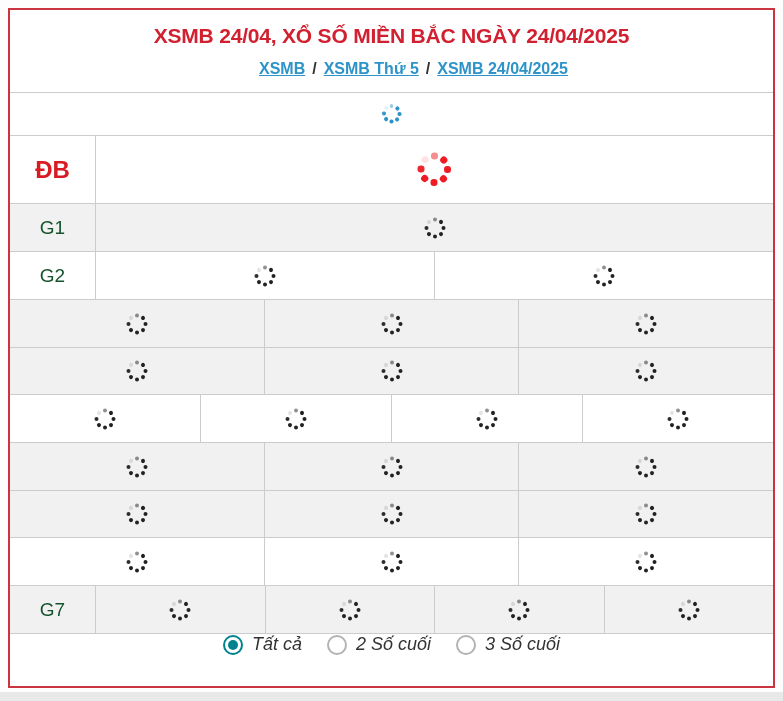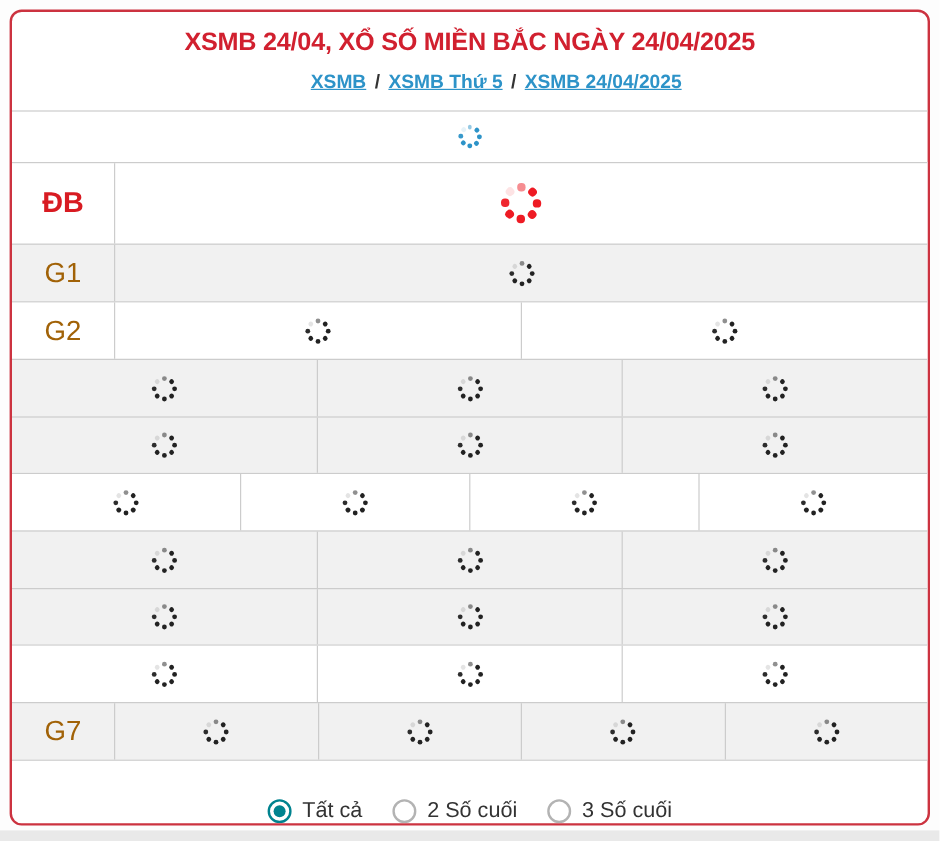--- a/index.html
+++ b/index.html
@@ -16,21 +16,21 @@
   }
   *{box-sizing:border-box;margin:0;padding:0;}
   html,body{width:783px;height:701px;overflow:hidden;}
   body{
     font-family:"Liberation Sans", sans-serif;
     background:#fdfdfd;
     position:relative;
   }
   .card{
     position:absolute;left:8px;top:8px;width:767px;height:680px;
-    background:#fff;border:2px solid var(--accent-red);border-radius:10px;
+    background:#fff;border:2px solid var(--accent-red);border-radius:0;
     display:flex;flex-direction:column;overflow:hidden;
   }
   .bottom-strip{
     position:absolute;left:0;top:692px;width:783px;height:9px;background:#e9e9e9;
   }
   
   .header{height:82px;flex:none;padding-top:13px;text-align:center;}
   .title{
     color:var(--title-red);font-size:21px;font-weight:700;line-height:26px;
     letter-spacing:-.2px;
@@ -43,21 +43,21 @@
     height:43px;flex:none;border-top:1px solid var(--grid);
     display:flex;align-items:center;justify-content:center;
   }
   
   .results-table{flex:none;}
   .prize-row{display:flex;border-top:1px solid var(--grid);background:#fff;}
   .prize-row.shade{background:var(--shade);}
   .prize-label{
     width:86px;flex:none;border-right:1px solid var(--grid);
     display:flex;align-items:center;justify-content:center;
-    font-size:23px;color:#a16207;
+    font-size:19px;color:#14532d;
   }
   .prize-label.special{color:var(--db-red);font-weight:700;font-size:24px;}
   .cells{flex:1;display:flex;flex-direction:column;}
   .sub-row{display:flex;height:47px;flex:none;}
   .sub-row.tall{height:67px;}
   .sub-row + .sub-row{border-top:1px solid var(--grid);}
   .cell{flex:1;display:flex;align-items:center;justify-content:center;}
   .cell + .cell{border-left:1px solid var(--grid);}
   
   .spinner{
@@ -79,21 +79,21 @@
   .spinner i:nth-child(8){--a:315deg;opacity:.12;}
   .sp-dark i{background:var(--spinner-dark);}
   .sp-blue i{background:var(--spinner-blue);}
   .sp-blue{width:20px;height:20px;--r:-8px;--d:3.5px;}
   .sp-red{width:36px;height:36px;--r:-13.5px;--d:6.5px;}
   .sp-red i{background:var(--spinner-red);}
   @keyframes spin{from{transform:rotate(0deg);}to{transform:rotate(360deg);}}
   
   .filter-bar{
     flex:1;border-top:1px solid var(--grid);
-    display:flex;align-items:flex-end;justify-content:center;gap:25px;
+    display:flex;align-items:flex-start;justify-content:center;gap:25px;font-style:italic;
   }
   .radio-opt{display:flex;align-items:center;gap:9px;cursor:pointer;}
   .radio{
     width:20px;height:20px;border:2px solid #b3b3b3;border-radius:50%;
     background:#fff;position:relative;flex:none;
   }
   .radio.on{border-color:var(--radio-teal);}
   .radio.on::after{
     content:'';position:absolute;left:3px;top:3px;right:3px;bottom:3px;
     border-radius:50%;background:var(--radio-teal);

